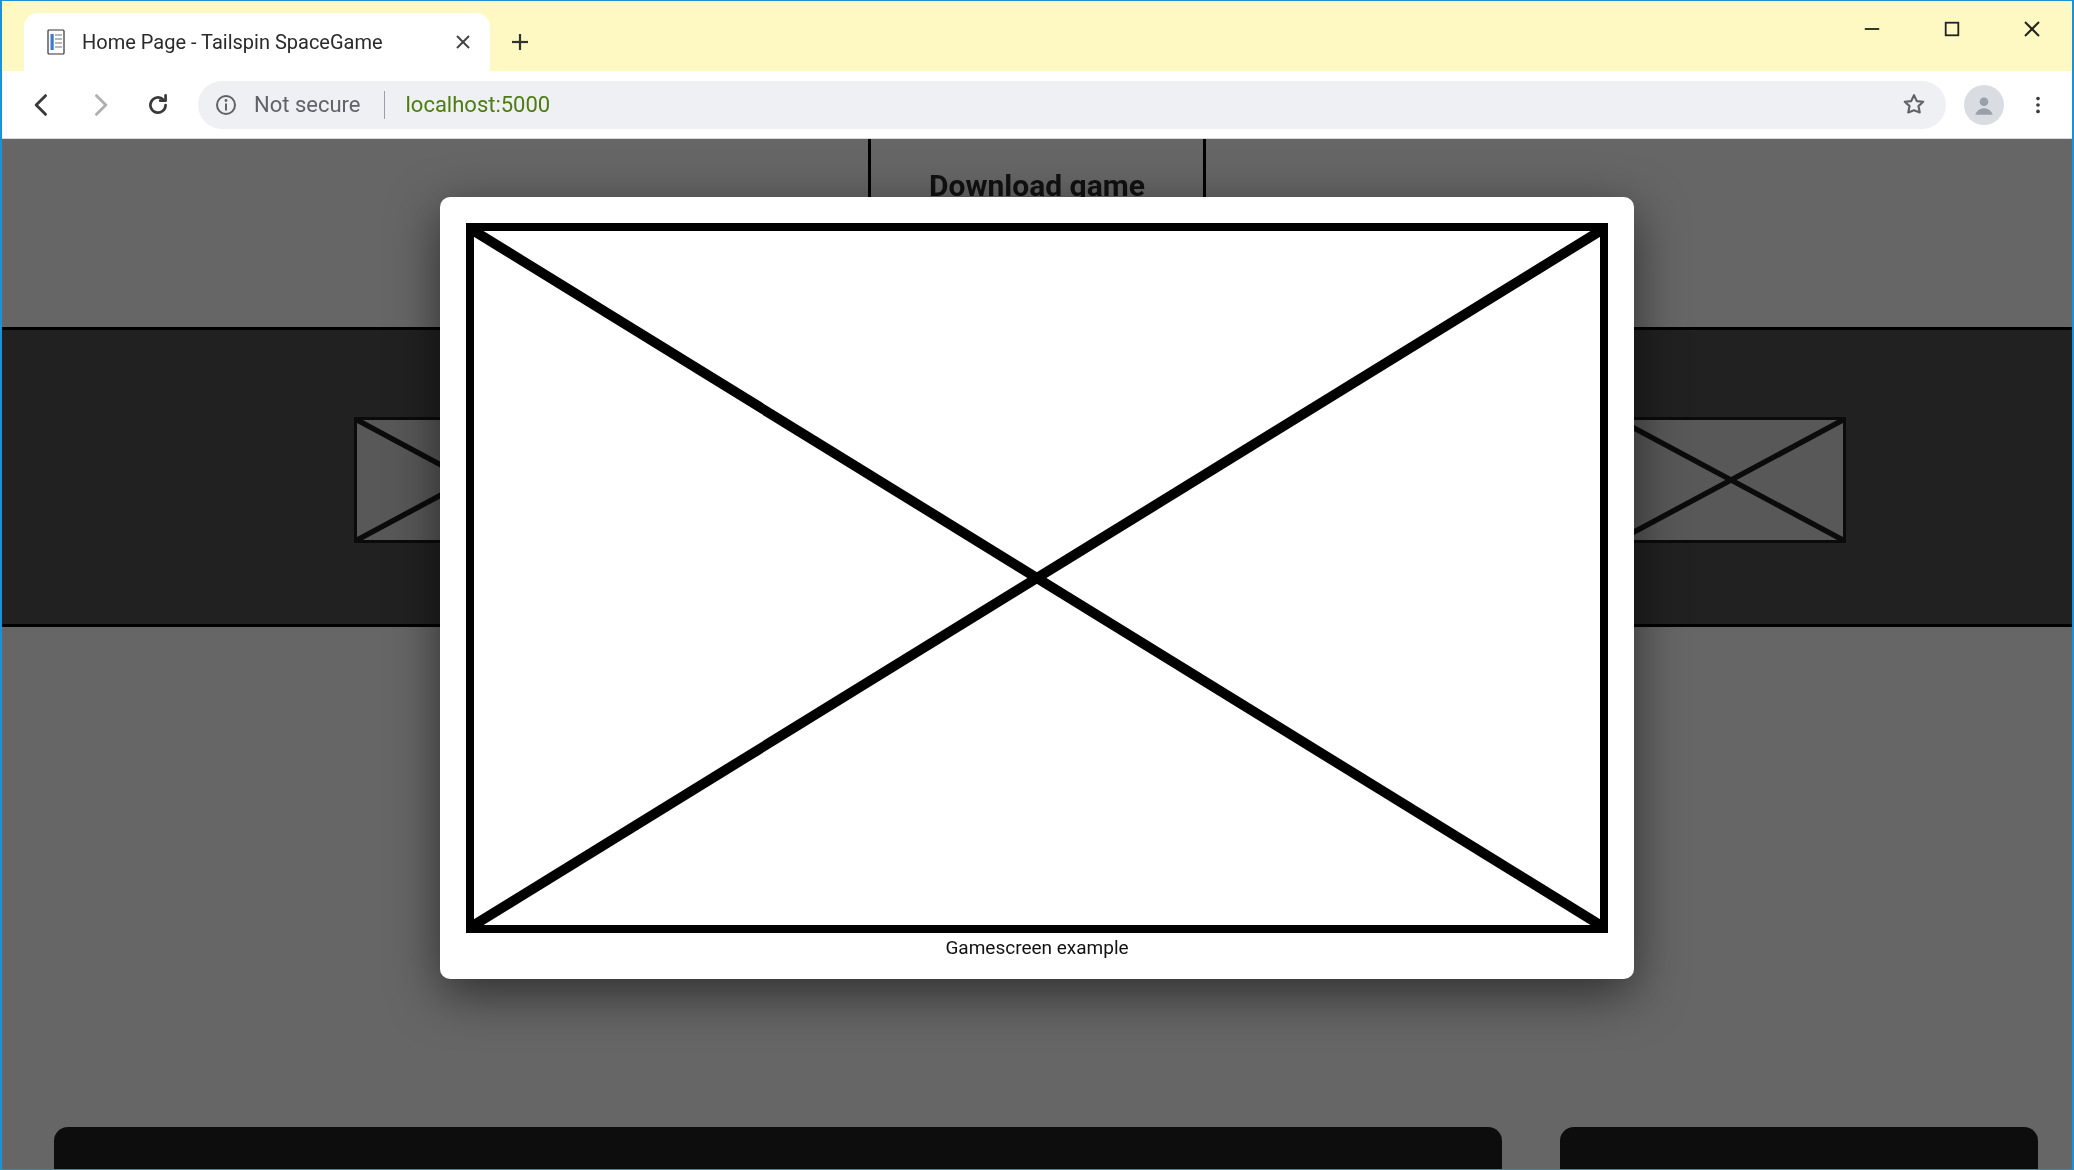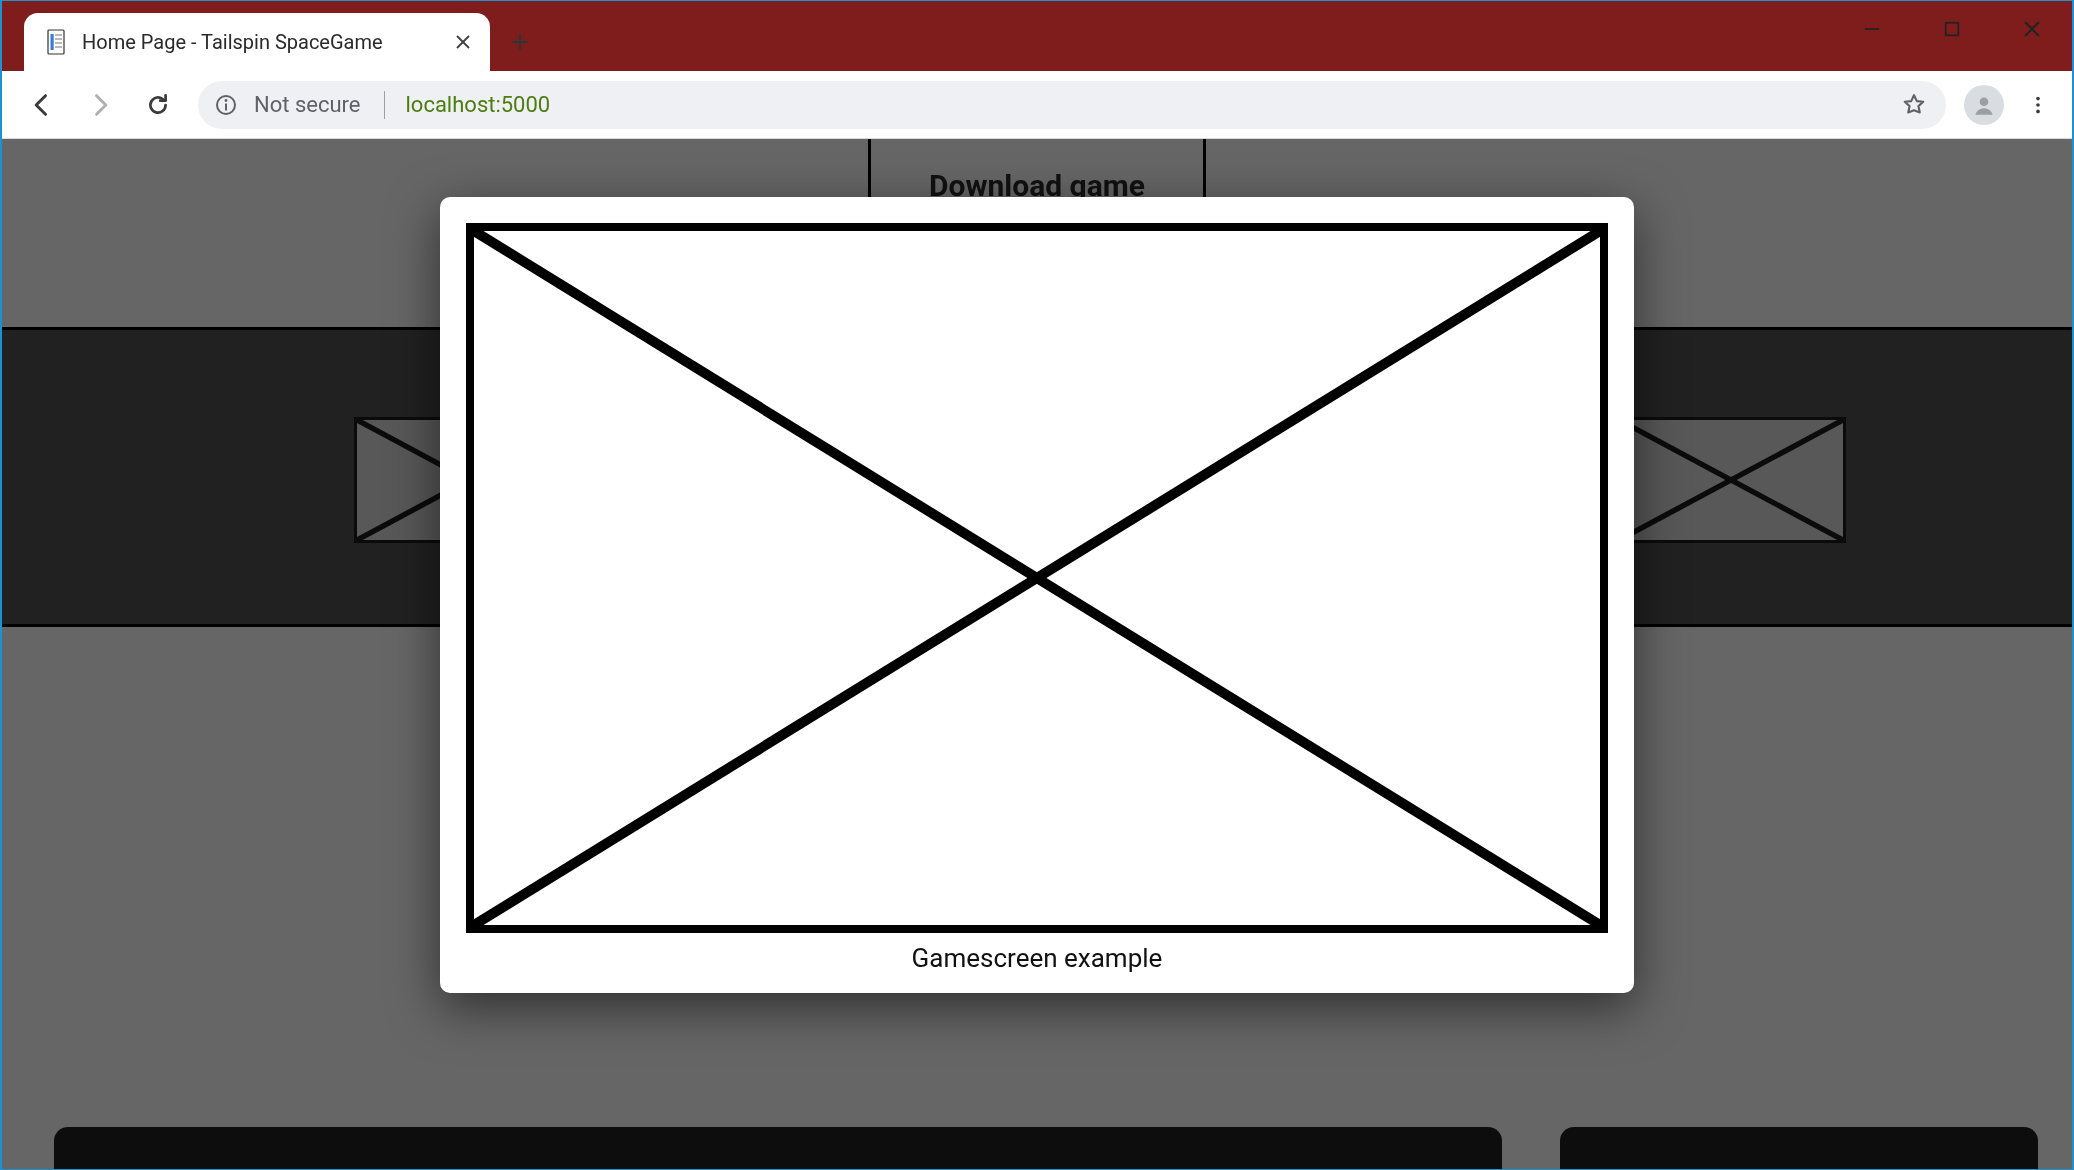--- a/index.html
+++ b/index.html
@@ -10,21 +10,21 @@
     width: 2074px;
     height: 1170px;
     position: relative;
     background: #e6e8eb;
     border: 2px solid #1e90d4;
     border-top-width: 1px;
   }
 
   .titlebar {
     height: 70px;
-    background: #7f1d1d;
+    background: #fef9c3;
     display: flex;
     align-items: stretch;
     position: relative;
   }
   .tab {
     margin-left: 22px;
     margin-top: 12px;
     height: 58px;
     width: 466px;
     background: #ffffff;
@@ -204,23 +204,23 @@
     padding: 26px 26px 20px 26px;
     box-shadow: 0 14px 50px rgba(0,0,0,0.55);
   }
   .modal .placeholder {
     width: 100%;
     height: 710px;
     position: relative;
   }
   .modal .caption {
     text-align: center;
-    font-size: 26px;
+    font-size: 19px;
     color: #111;
-    margin-top: 10px;
+    margin-top: 3px;
   }
 
   
   .ph-svg { position:absolute; inset:0; width:100%; height:100%; }
 
 </style>
 </head>
 <body>
 
 <div class="window">

